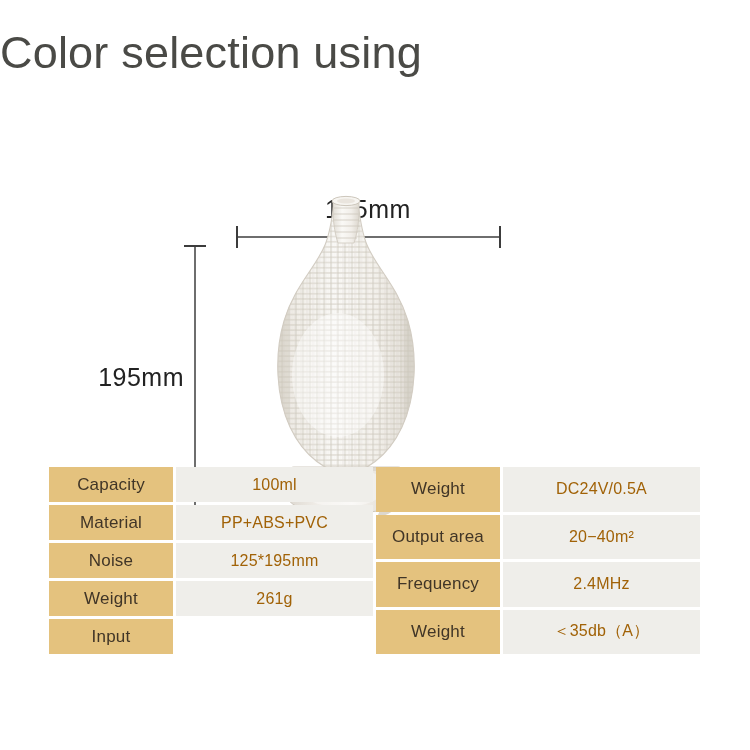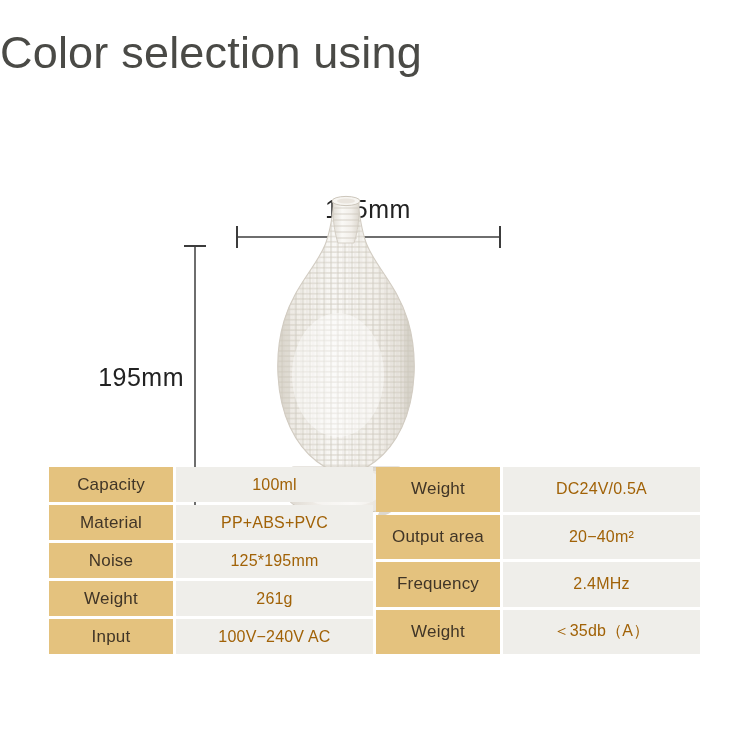--- a/index.html
+++ b/index.html
@@ -309,21 +309,20 @@
       <div class="spec-value">125*195mm</div>
     </div>
 
     <div class="spec-row">
       <div class="spec-label">Weight</div>
       <div class="spec-value">261g</div>
     </div>
 
     <div class="spec-row">
       <div class="spec-label">Input</div>
-      <div class="spec-value">100V−240V  AC</div>
     </div>
   </div>
 
   <div class="spec-block">
 
     <div class="spec-row">
       <div class="spec-label">Weight</div>
       <div class="spec-value">DC24V/0.5A</div>
     </div>
 

